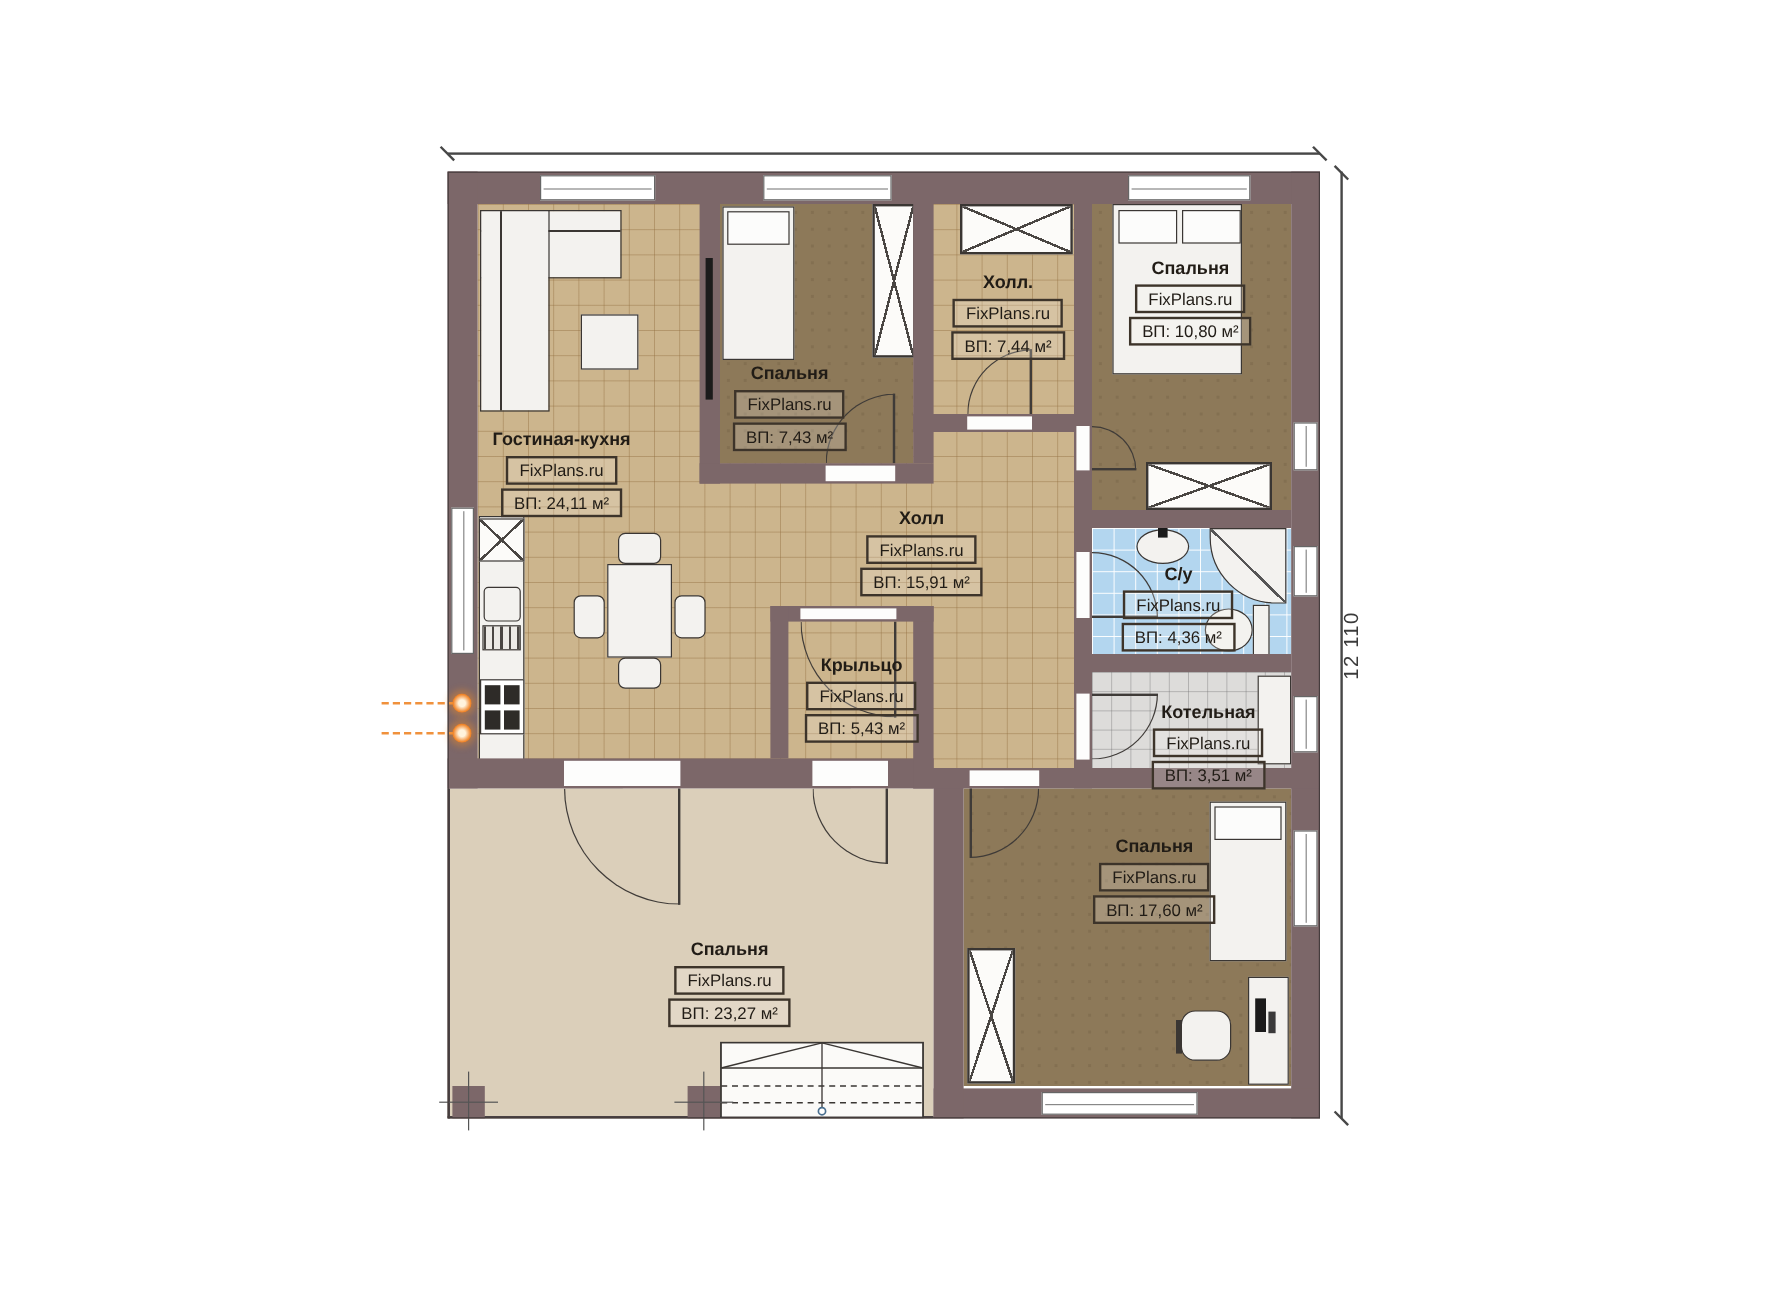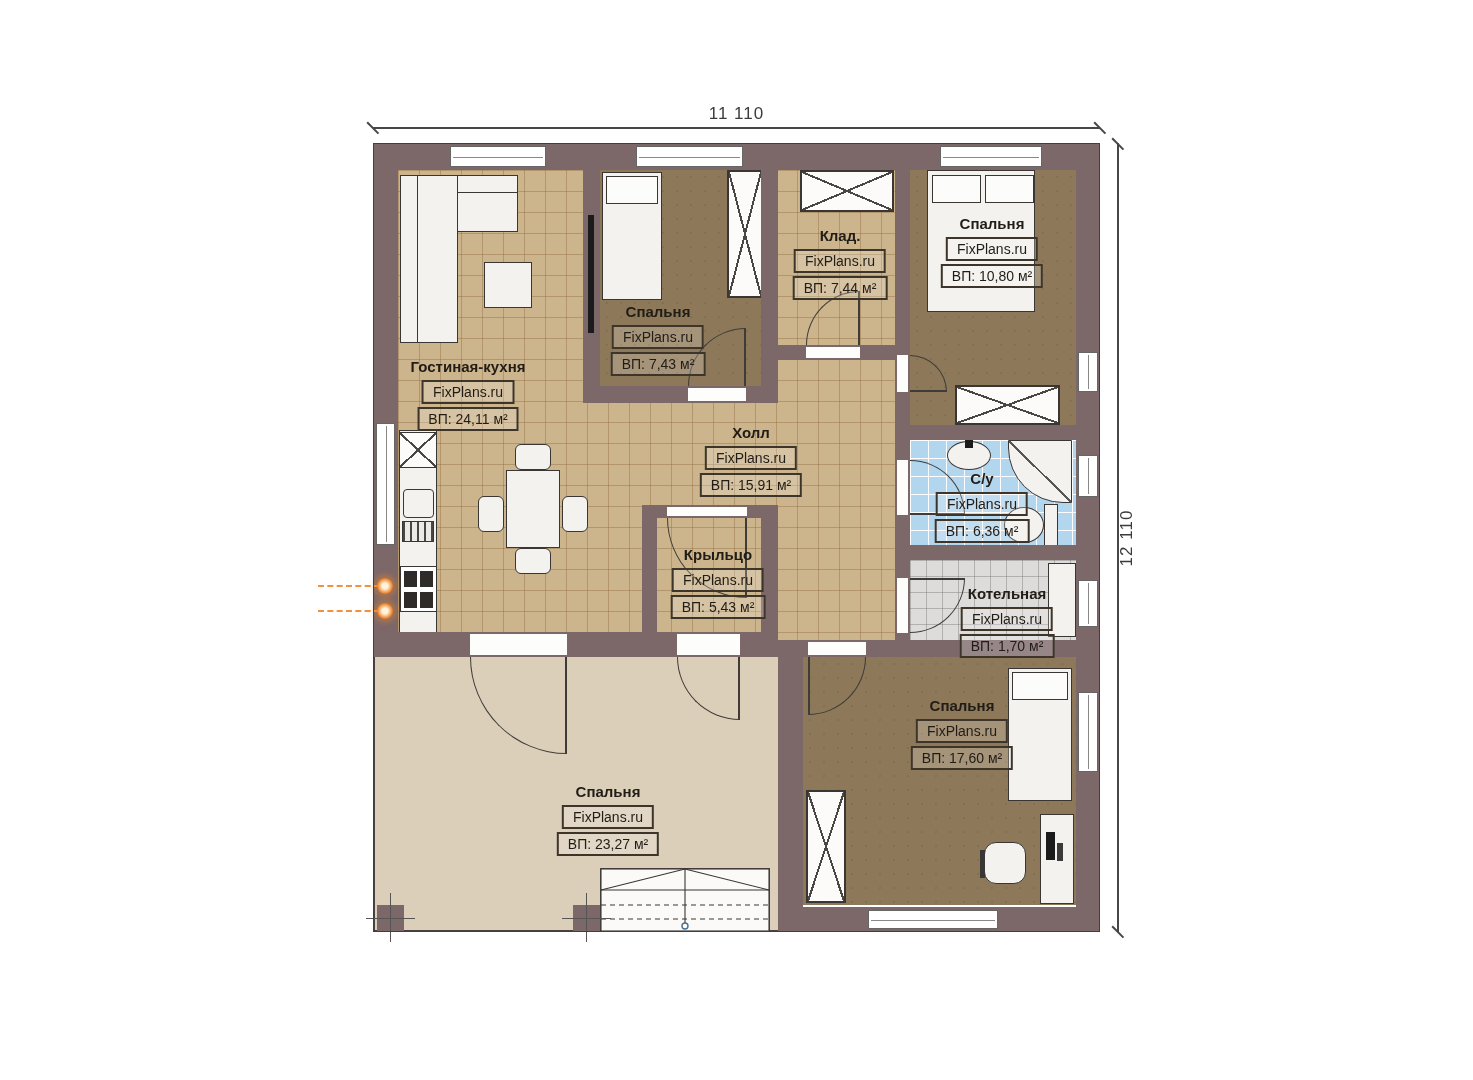--- a/index.html
+++ b/index.html
@@ -207,65 +207,64 @@
   <div class="postline" style="left:586px;top:893px;width:1.2px;height:49px"></div>
 
   <div class="gasline" style="left:318px;top:585px;width:62px"></div>
   <div class="gasline" style="left:318px;top:610px;width:62px"></div>
   <div class="gasdot" style="left:377px;top:578px"></div>
   <div class="gasdot" style="left:377px;top:603px"></div>
 
   <div class="dimline" style="left:373px;top:127px;width:727px;height:1.5px"></div>
   <div class="tick" style="left:365px;top:127px;transform:rotate(45deg)"></div>
   <div class="tick" style="left:1092px;top:127px;transform:rotate(45deg)"></div>
-  <div class="dimtext" style="left:373px;top:104px;width:727px">11 110</div>
   <div class="dimline" style="left:1117px;top:143px;width:1.5px;height:789px"></div>
   <div class="tick" style="left:1110px;top:143px;transform:rotate(45deg)"></div>
   <div class="tick" style="left:1110px;top:931px;transform:rotate(45deg)"></div>
   <div class="dimtext" style="left:1037px;top:528px;width:180px;transform:rotate(-90deg)">12 110</div>
 
   <div class="room-label" style="left:468px;top:358px">
     <div class="room-name">Гостиная-кухня</div>
     <div class="lbl-box">FixPlans.ru</div>
     <div class="lbl-box">ВП: 24,11 м²</div>
   </div>
   <div class="room-label" style="left:658px;top:303px">
     <div class="room-name">Спальня</div>
     <div class="lbl-box">FixPlans.ru</div>
     <div class="lbl-box">ВП: 7,43 м²</div>
   </div>
   <div class="room-label" style="left:840px;top:227px">
-    <div class="room-name">Клад.</div>
+    <div class="room-name">Холл.</div>
     <div class="lbl-box">FixPlans.ru</div>
     <div class="lbl-box">ВП: 7,44 м²</div>
   </div>
   <div class="room-label" style="left:992px;top:215px">
     <div class="room-name">Спальня</div>
     <div class="lbl-box">FixPlans.ru</div>
     <div class="lbl-box">ВП: 10,80 м²</div>
   </div>
-  <div class="room-label" style="left:751px;top:424px">
+  <div class="room-label" style="left:768px;top:424px">
     <div class="room-name">Холл</div>
     <div class="lbl-box">FixPlans.ru</div>
     <div class="lbl-box">ВП: 15,91 м²</div>
   </div>
   <div class="room-label" style="left:982px;top:470px">
     <div class="room-name">С/у</div>
     <div class="lbl-box">FixPlans.ru</div>
-    <div class="lbl-box">ВП: 6,36 м²</div>
+    <div class="lbl-box">ВП: 4,36 м²</div>
   </div>
   <div class="room-label" style="left:718px;top:546px">
     <div class="room-name">Крыльцо</div>
     <div class="lbl-box">FixPlans.ru</div>
     <div class="lbl-box">ВП: 5,43 м²</div>
   </div>
   <div class="room-label" style="left:1007px;top:585px">
     <div class="room-name">Котельная</div>
     <div class="lbl-box">FixPlans.ru</div>
-    <div class="lbl-box">ВП: 1,70 м²</div>
+    <div class="lbl-box">ВП: 3,51 м²</div>
   </div>
   <div class="room-label" style="left:962px;top:697px">
     <div class="room-name">Спальня</div>
     <div class="lbl-box">FixPlans.ru</div>
     <div class="lbl-box">ВП: 17,60 м²</div>
   </div>
   <div class="room-label" style="left:608px;top:783px">
     <div class="room-name">Спальня</div>
     <div class="lbl-box">FixPlans.ru</div>
     <div class="lbl-box">ВП: 23,27 м²</div>

